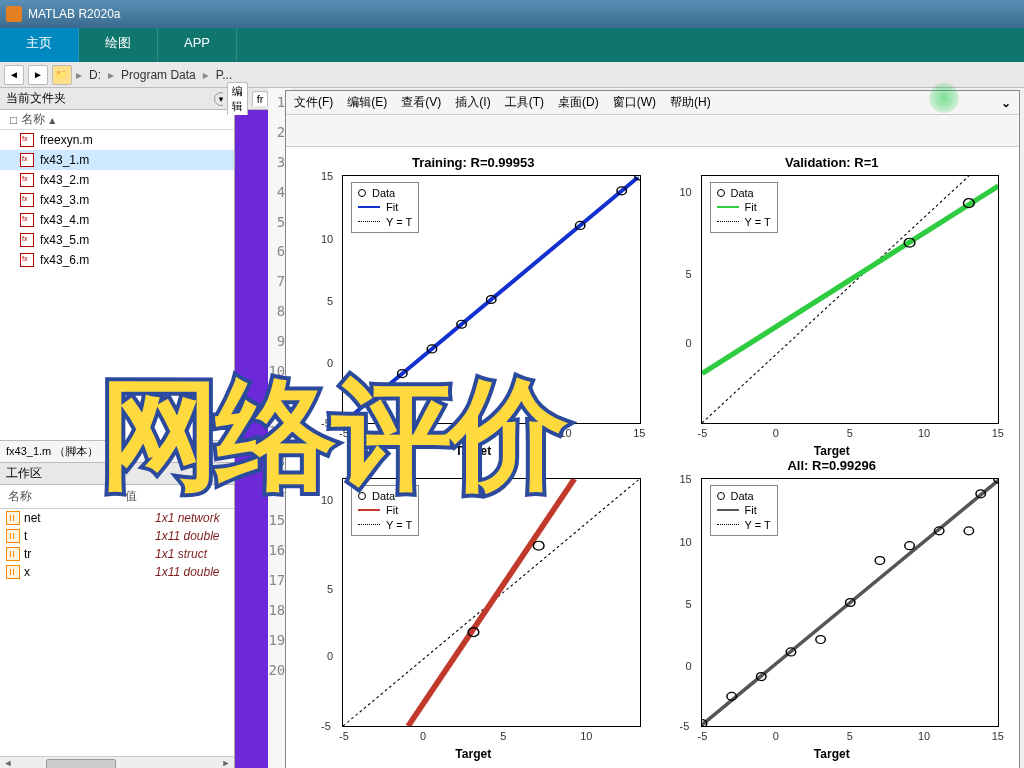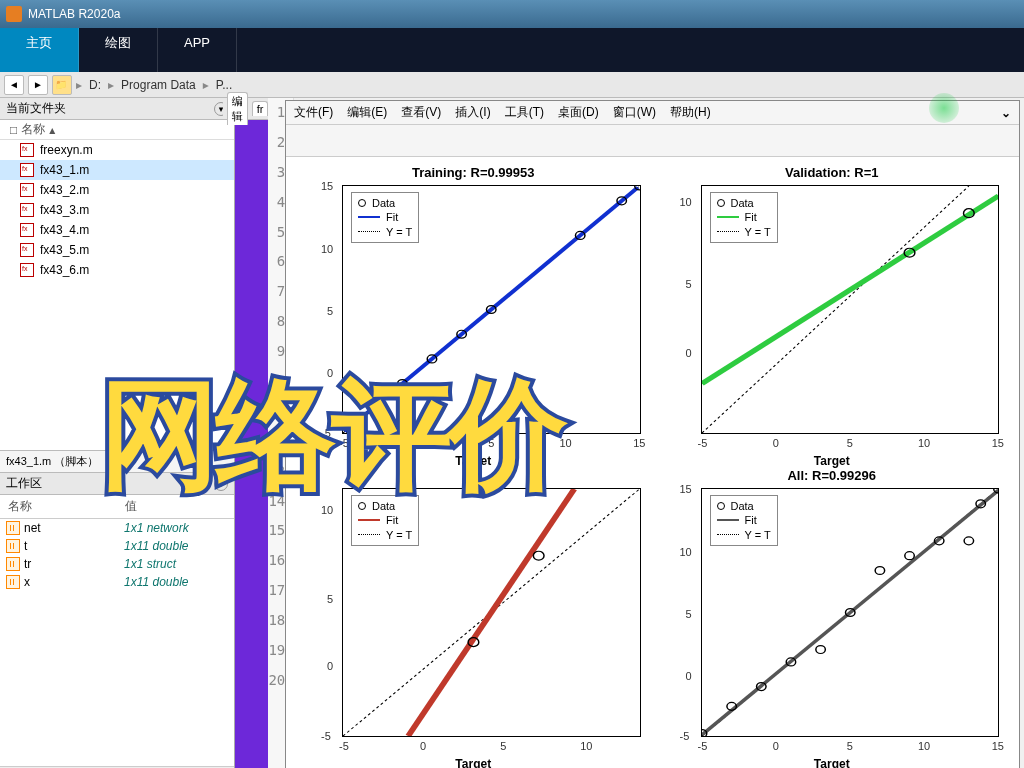--- a/index.html
+++ b/index.html
@@ -3,21 +3,21 @@
 <meta charset="utf-8">
 <style>
 * { margin: 0; padding: 0; box-sizing: border-box; font-family: "Microsoft YaHei", Arial, sans-serif; }
 body { width: 1024px; height: 768px; overflow: hidden; background: #f0f0f0; position: relative; }
 
 
 .titlebar { height: 28px; background: linear-gradient(#5a8fb5, #3a6a8f); color: #fff; display: flex; align-items: center; padding: 0 6px; font-size: 12px; }
 .titlebar .logo { width: 16px; height: 16px; background: #e67e22; margin-right: 6px; border-radius: 2px; }
 
 
-.toolstrip { height: 44px; background: #0f172a; display: flex; }
+.toolstrip { height: 34px; background: #0f766e; display: flex; }
 .toolstrip .tab { color: #fff; padding: 0 26px; line-height: 30px; font-size: 13px; cursor: pointer; border-right: 1px solid rgba(255,255,255,0.15); }
 .toolstrip .tab.active { background: #0088c0; }
 
 
 .addressbar { height: 26px; background: #e8e8e8; border-bottom: 1px solid #bbb; display: flex; align-items: center; padding: 0 4px; font-size: 12px; gap: 4px; }
 .addressbar .btn { width: 20px; height: 20px; background: #fff; border: 1px solid #bbb; border-radius: 2px; text-align: center; line-height: 18px; cursor: pointer; font-size: 10px; }
 .addressbar .crumb { padding: 0 3px; color: #333; }
 .addressbar .sep { color: #888; }
 
 
@@ -36,21 +36,21 @@
 .mid-label { font-size: 11px; padding: 3px 6px; border-top: 1px solid #bbb; border-bottom: 1px solid #bbb; background: #f5f5f5; }
 
 .workspace { flex: 1; display: flex; flex-direction: column; }
 .ws-table { flex: 1; overflow: auto; }
 .ws-head { display: flex; font-size: 12px; border-bottom: 1px solid #ccc; }
 .ws-head div { padding: 3px 8px; flex: 1; color: #555; }
 .ws-row { display: flex; font-size: 12px; padding: 2px 0; }
 .ws-row .vicon { width: 14px; height: 14px; border: 1px solid #f80; background: #fff4e0; margin: 0 4px 0 6px; display: inline-block; position: relative; }
 .ws-row .vicon::after { content: ""; position: absolute; inset: 3px; background: repeating-linear-gradient(90deg,#f80 0 1px,transparent 1px 3px); }
 .ws-row .nm { flex: 0 0 100px; }
-.ws-row .vl { flex: 1; color: #0f766e; font-style: italic; }
+.ws-row .vl { flex: 1; color: #7f1d1d; font-style: italic; margin-left: 31px; }
 .scrollbar-h { height: 16px; background: #eee; border-top: 1px solid #ccc; display: flex; align-items: center; }
 .scrollbar-h .thumb { height: 12px; width: 70px; background: #ccc; border: 1px solid #999; margin-left: 30px; border-radius: 2px; }
 .scrollbar-h .arr { width: 16px; height: 14px; text-align: center; font-size: 9px; color: #666; }
 
 
 .editorcol { width: 48px; background: #6d28d9; border-right: 1px solid #aaa; display: flex; flex-direction: row; justify-content: center; }
 .editorcol .tab-strip { height: 22px; background: #e8e8e8; border-bottom: 1px solid #bbb; font-size: 11px; display: flex; align-items: center; padding-left: 4px; gap: 2px; }
 .editorcol .tab-strip .t { background: #fff; border: 1px solid #bbb; border-bottom: none; padding: 1px 4px; border-radius: 3px 3px 0 0; }
 .editorcol .linenos { flex: 1; background: #f7f7f7; border-right: 1px solid #ddd; }
 .editorcol .linenos div { font-size: 14px; color: #888; text-align: right; padding: 2px 8px 2px 0; font-family: Consolas, monospace; line-height: 1.85; }

